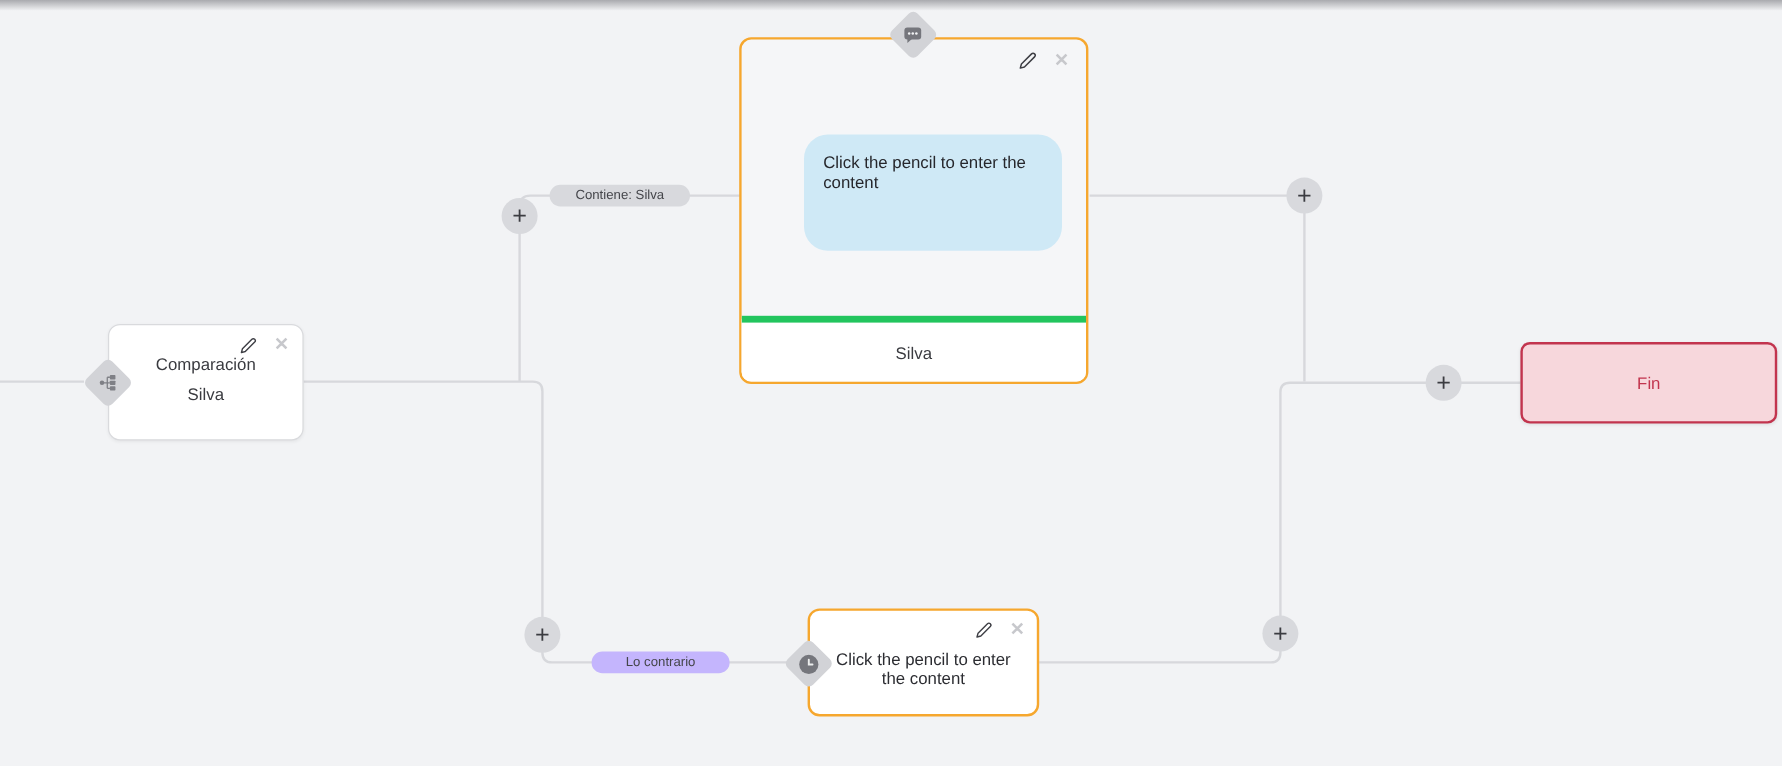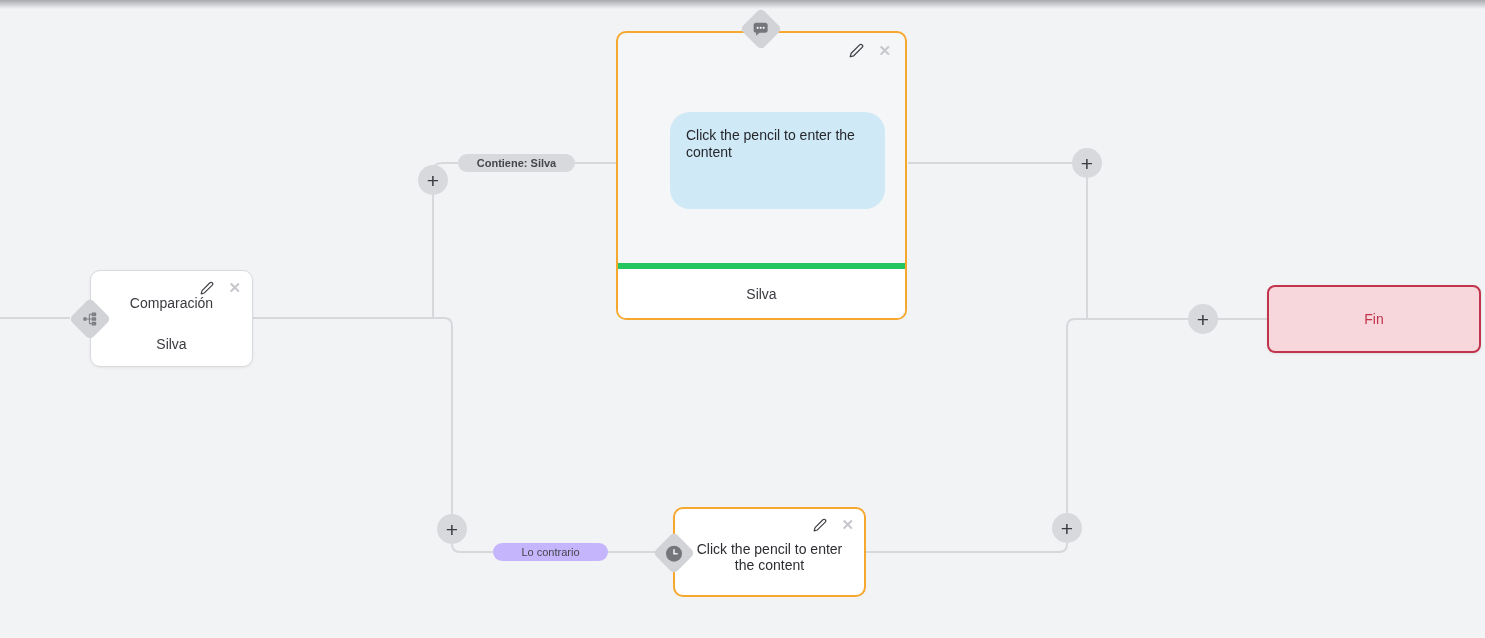--- a/index.html
+++ b/index.html
@@ -16,21 +16,21 @@
   svg.edges{position:absolute;top:0;left:0;}
   svg.edges path{stroke:#d7d8dc;stroke-width:2;fill:none;}
 
   .node{position:absolute;box-sizing:border-box;}
   .node-condition{
     left:90px;top:270px;width:163px;height:97px;
     background:#ffffff;border:1px solid #d9dadd;border-radius:10px;
     box-shadow:0 1px 3px rgba(0,0,0,0.06);
   }
   .cond-text{
-    margin-top:24px;display:flex;flex-direction:column;gap:25px;
+    margin-top:24px;display:flex;flex-direction:column;gap:9px;
     text-align:center;font-size:14px;color:#3a3b40;
   }
   .node-message{
     left:616px;top:31px;width:291px;height:289px;
     background:#f5f6f8;border:2px solid #f6a72e;border-radius:10px;
   }
   .bubble{
     position:absolute;left:52px;top:79px;width:215px;height:97px;
     background:#cfe9f6;border-radius:20px;
     padding:15px 16px;box-sizing:border-box;
@@ -173,21 +173,21 @@
           <path d="M8.5 4.6 V 8.5 H 11.6" stroke="#eceded" stroke-width="1.6" fill="none" stroke-linecap="round"></path>
         </svg>
       </span>
     </div>
   </div>
 
   <div class="node node-end">
     <span>Fin</span>
   </div>
 
-  <div class="edge-label gray" style="left:458px;top:154px;width:117px;font-weight:bold;">Contiene: Silva</div>
+  <div class="edge-label gray" style="left:458px;top:154px;width:117px;">Contiene: Silva</div>
   <div class="edge-label white" style="left:493px;top:543px;width:115px;">Lo contrario</div>
 
   <button class="add-btn" style="left:418px;top:165px;">+</button>
   <button class="add-btn" style="left:437px;top:514px;">+</button>
   <button class="add-btn" style="left:1072px;top:148px;">+</button>
   <button class="add-btn" style="left:1052px;top:513px;">+</button>
   <button class="add-btn" style="left:1188px;top:304px;">+</button>
 
 </div>
 

